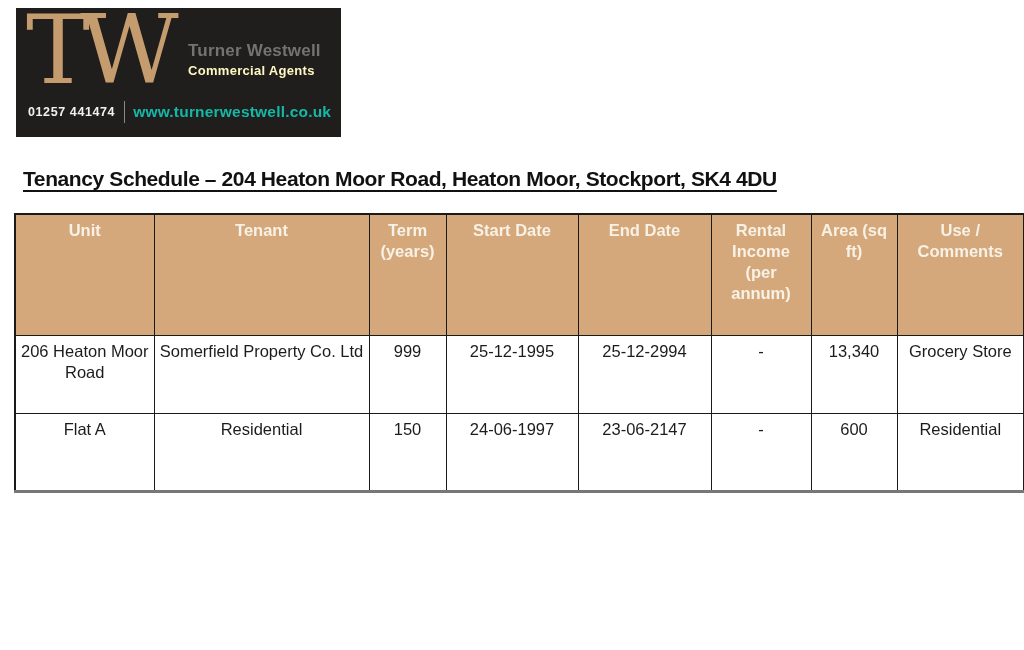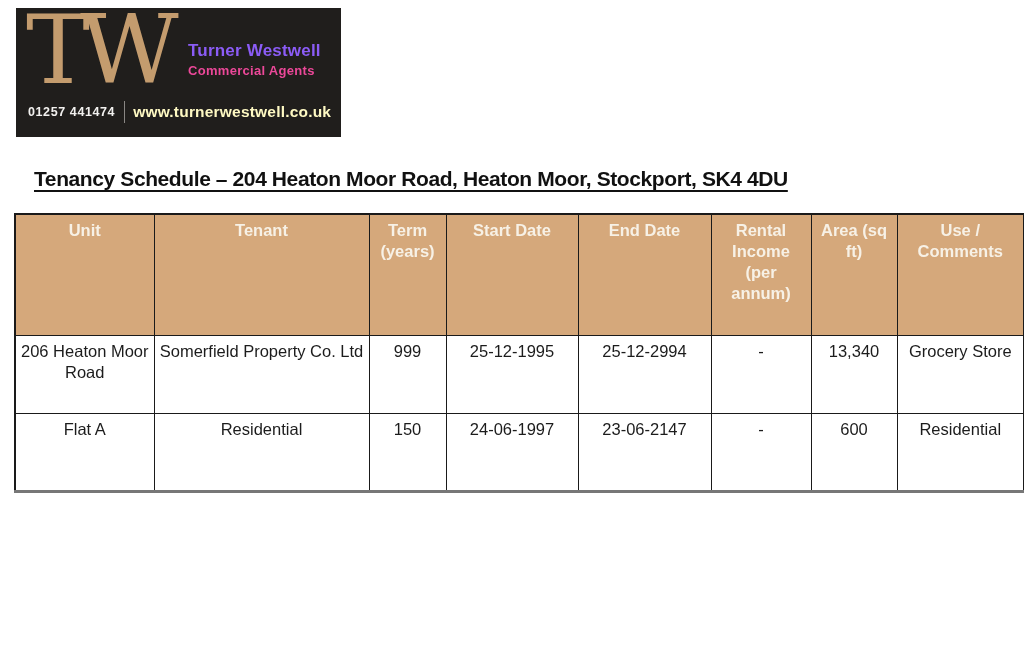--- a/index.html
+++ b/index.html
@@ -37,27 +37,27 @@
     letter-spacing: -10px;
     color: var(--logo-accent);
   }
   .logo-name-block {
     position: absolute;
     left: 172px; top: 32px;
     text-align: left;
     line-height: 1.25;
   }
   .logo-company {
-    color: #8b5cf6;
+    color: #737373;
     font-weight: bold;
     font-size: 17px;
     letter-spacing: 0.2px;
   }
   .logo-tagline {
-    color: #ec4899;
+    color: #fef9c3;
     font-weight: bold;
     font-size: 13px;
     letter-spacing: 0.3px;
     margin-top: 2px;
   }
   .logo-bottom {
     position: absolute;
     left: 12px; right: 4px; bottom: 14px;
     display: flex;
     align-items: center;
@@ -69,30 +69,30 @@
     font-weight: bold;
     font-size: 12.5px;
     letter-spacing: 0.6px;
   }
   .logo-divider {
     width: 1px; height: 22px;
     background: #8a8784;
     margin: 0 8px 0 9px;
   }
   .logo-website {
-    color: #fef9c3;
+    color: #14b8a6;
     font-weight: bold;
     font-size: 15.5px;
     letter-spacing: 0.2px;
   }
 
   
   .doc-title {
     position: absolute;
-    left: 34px; top: 167px;
+    left: 23px; top: 167px;
     width: 990px;
     font-size: 21px;
     font-weight: bold;
     letter-spacing: -0.4px;
     color: #111111;
     text-decoration: underline;
     text-decoration-thickness: 2px;
     text-underline-offset: 4px;
     white-space: nowrap;
   }

